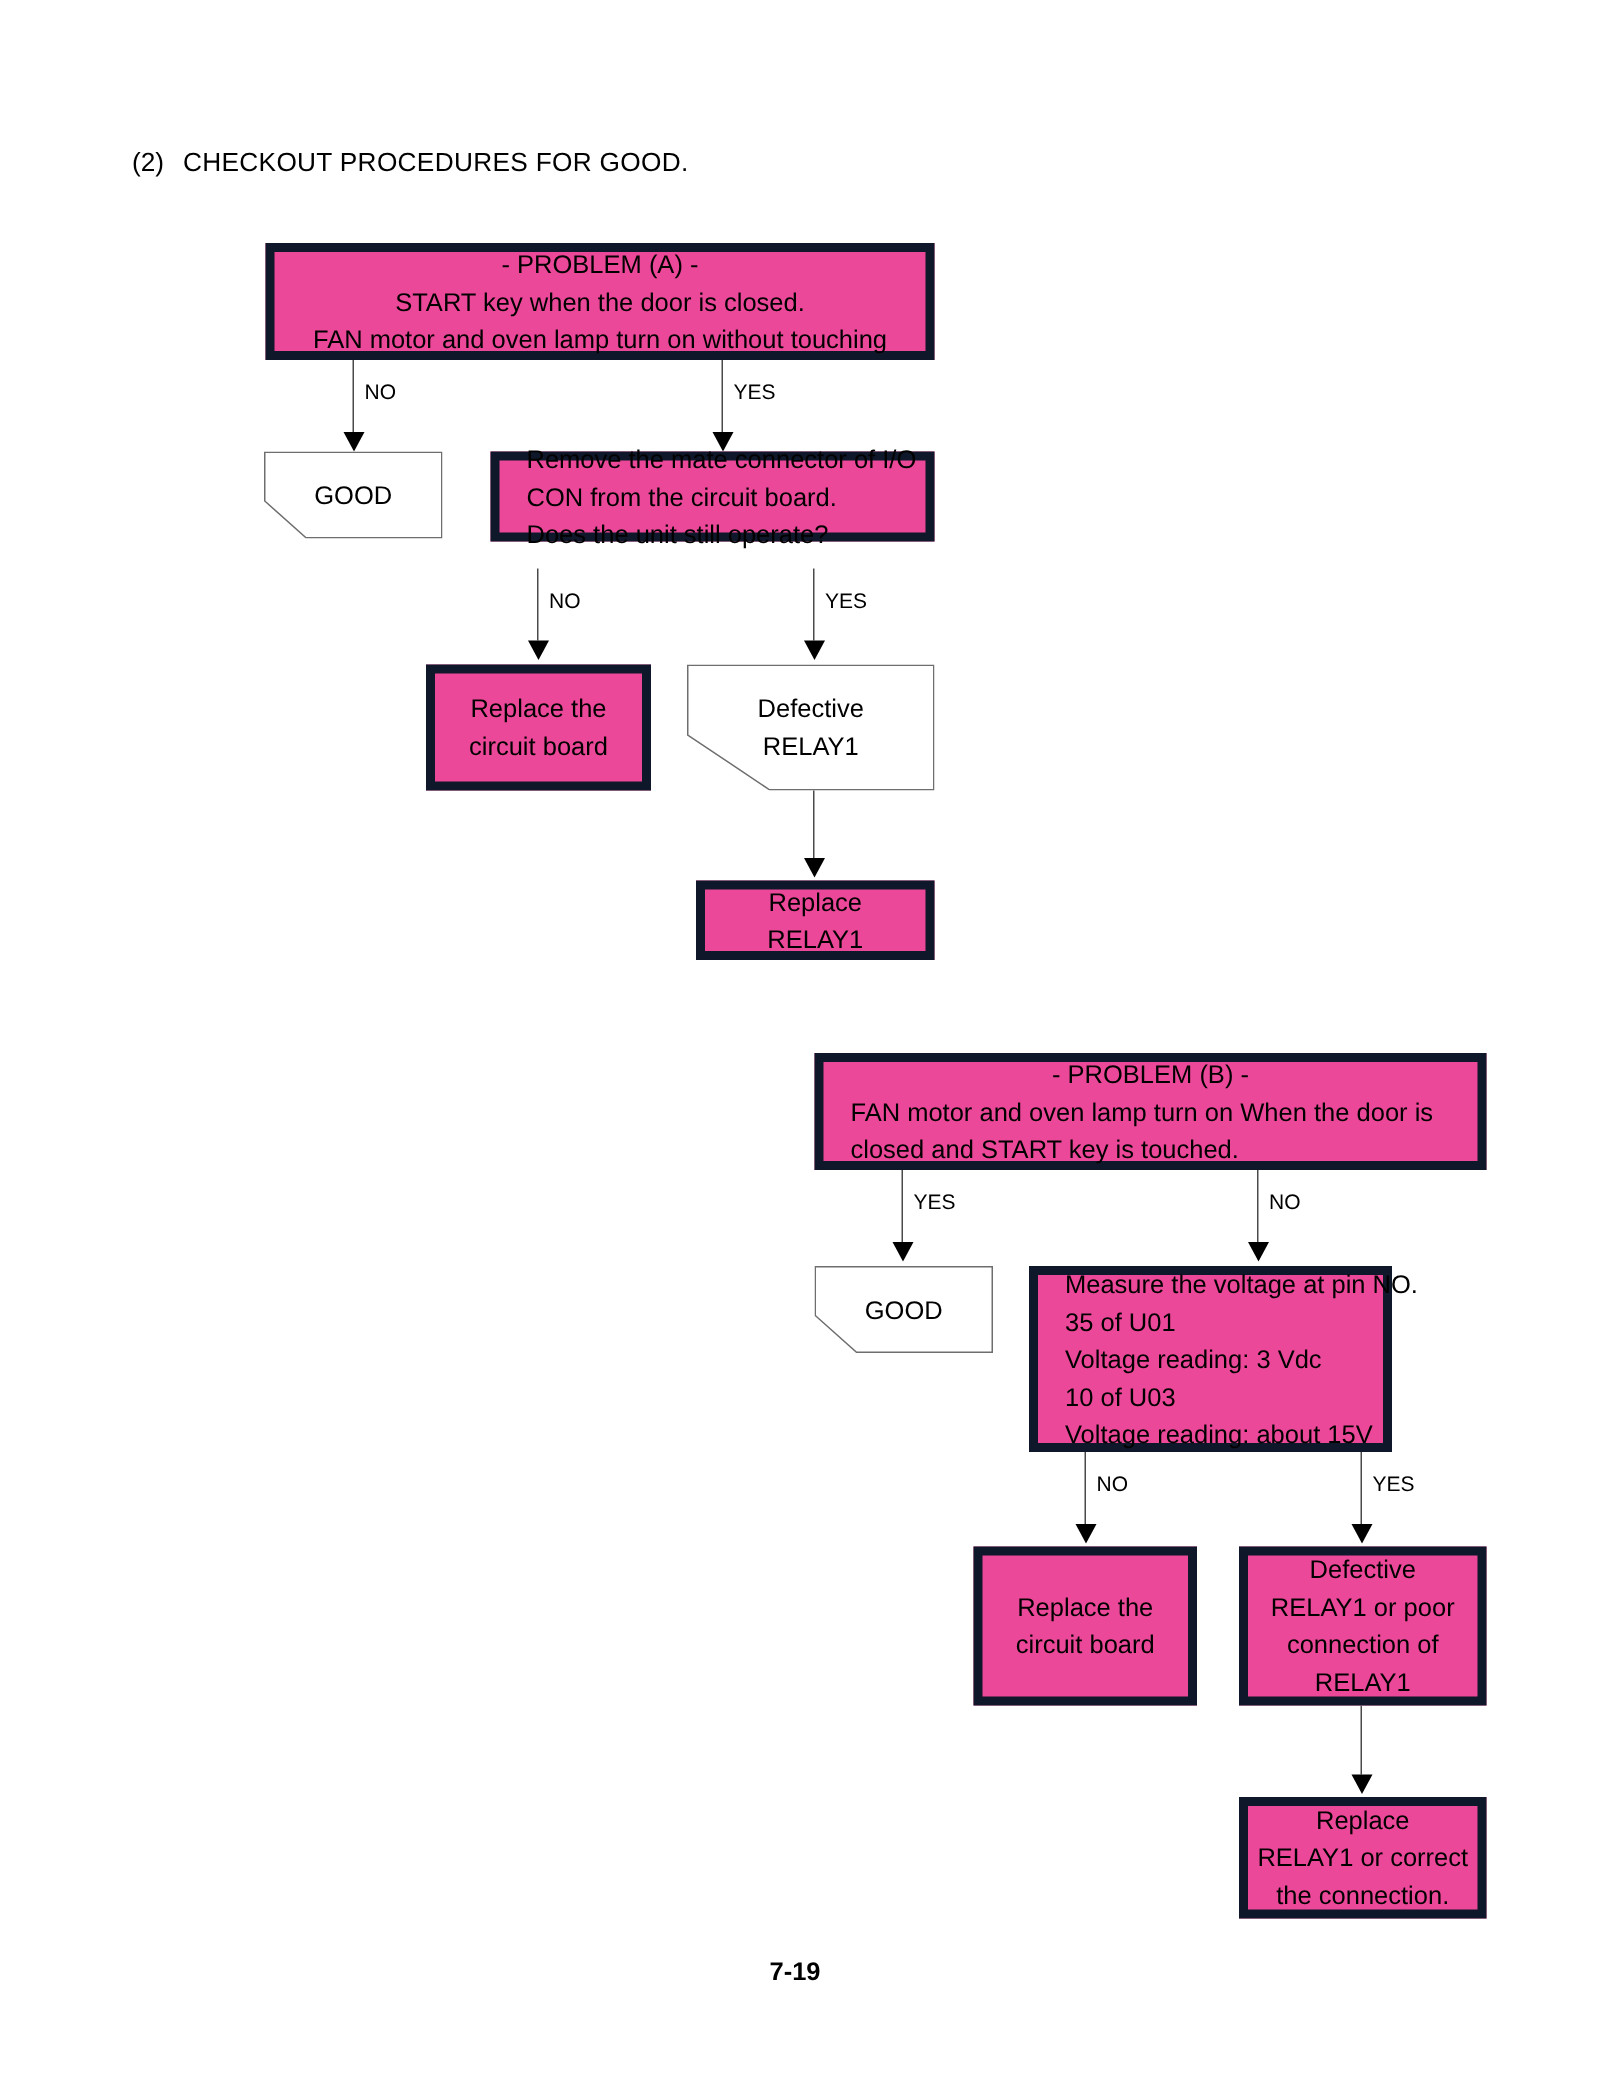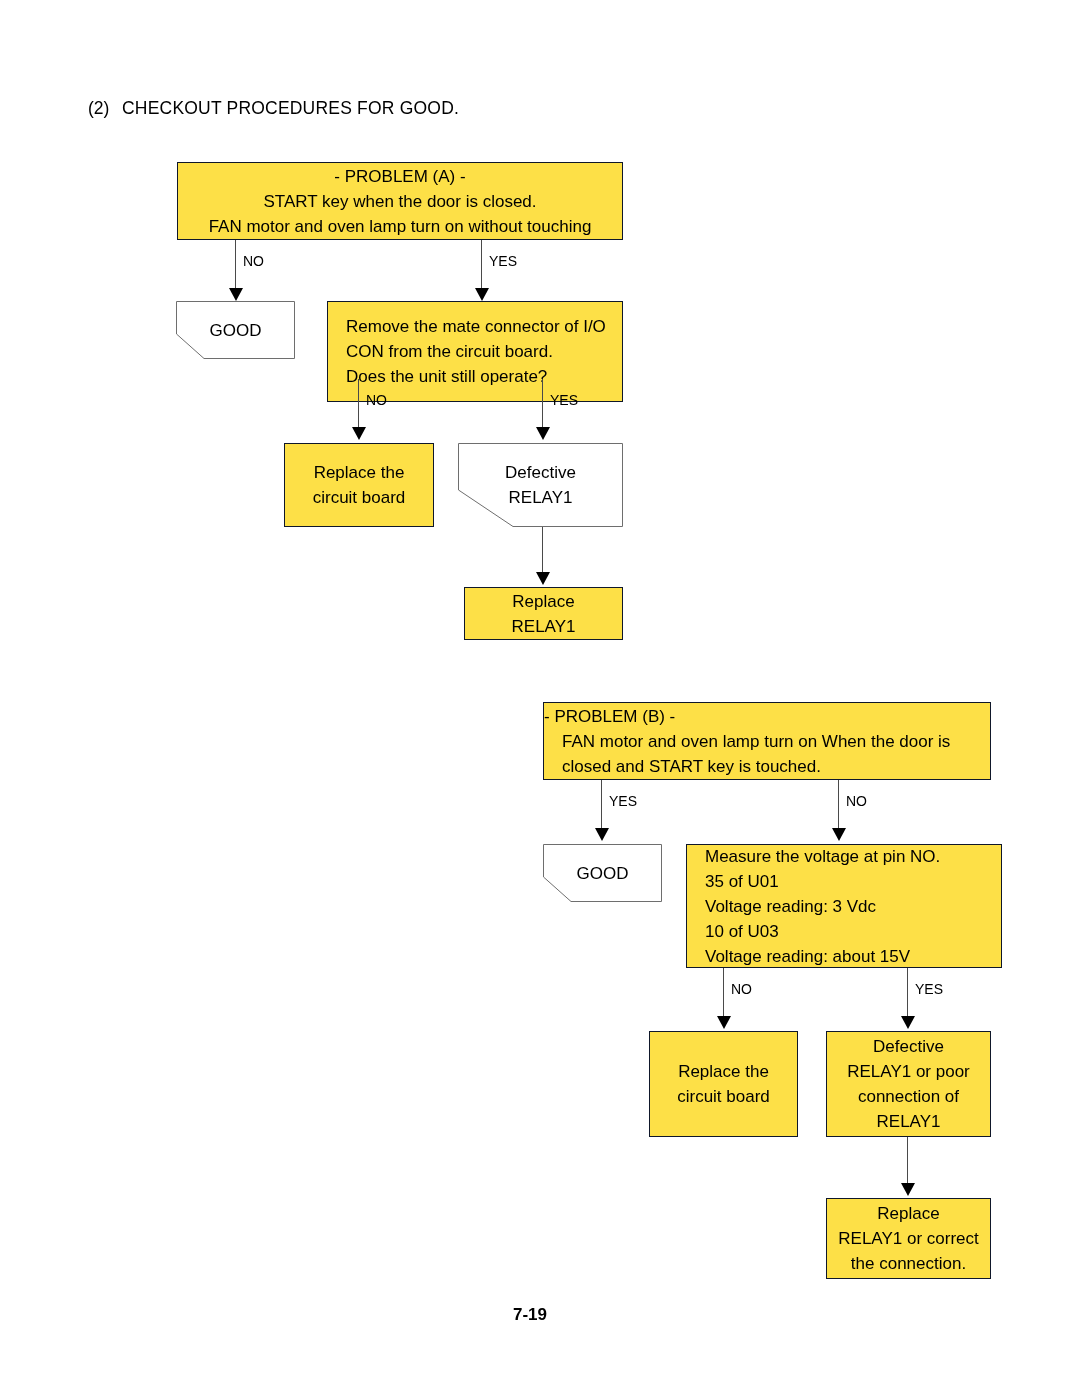--- a/index.html
+++ b/index.html
@@ -36,22 +36,22 @@
     position: absolute;
     font-size: 17px;
     font-weight: bold;
     white-space: nowrap;
   }
 
   
   .node {
     position: absolute;
     box-sizing: border-box;
-    border: 1px solid #0f172a;
-    background: #fde047;
+    border: 6px solid #0f172a;
+    background: #ec4899;
     font-size: 17px;
     line-height: 25px;
     display: flex;
     flex-direction: column;
     justify-content: center;
   }
   .node.center { align-items: center; text-align: center; }
   .node.leftal { align-items: flex-start; text-align: left; }
   .node .ln { display: block; white-space: pre; }
   .node.leftal .ln { padding-left: 18px; }
@@ -116,21 +116,21 @@
 
   <div class="node chamfer center" style="left:176px; top:301px; width:119px; height:58px;">
     <svg viewBox="0 0 119 58" preserveAspectRatio="none">
       <polygon points="0.5,0.5 118.5,0.5 118.5,57.5 28,57.5 0.5,33" fill="#ffffff" stroke="#6e6e6e" stroke-width="1"></polygon>
     </svg>
     <div class="txtwrap" style="text-align:center;">
       <span class="ln">GOOD</span>
     </div>
   </div>
 
-  <div class="node leftal" style="left:327px; top:301px; width:296px; height:101px;">
+  <div class="node leftal" style="left:327px; top:301px; width:296px; height:60px;">
     <span class="ln">Remove the mate connector of I/O</span>
     <span class="ln">CON from the circuit board.</span>
     <span class="ln">Does the unit still operate?</span>
   </div>
 
   <div class="vline" style="left:358px; top:379px; height:48px;"></div>
   <div class="arrowhead" style="left:352px; top:427px;"></div>
   <span class="branch-label" style="left:366px; top:392px;">NO</span>
 
   <div class="vline" style="left:542px; top:379px; height:48px;"></div>
@@ -154,21 +154,21 @@
 
   <div class="vline" style="left:542px; top:527px; height:45px;"></div>
   <div class="arrowhead" style="left:536px; top:572px;"></div>
 
   <div class="node center" style="left:464px; top:587px; width:159px; height:53px;">
     <span class="ln">Replace</span>
     <span class="ln">RELAY1</span>
   </div>
 
   <div class="node leftal" style="left:543px; top:702px; width:448px; height:78px;">
-    <span class="ln" style="padding-left:0; width:100%; ">- PROBLEM (B) -</span>
+    <span class="ln" style="padding-left:0; width:100%; text-align:center;">- PROBLEM (B) -</span>
     <span class="ln">FAN motor and oven lamp turn on When the door is</span>
     <span class="ln">closed and START key is touched.</span>
   </div>
 
   <div class="vline" style="left:601px; top:780px; height:48px;"></div>
   <div class="arrowhead" style="left:595px; top:828px;"></div>
   <span class="branch-label" style="left:609px; top:793px;">YES</span>
 
   <div class="vline" style="left:838px; top:780px; height:48px;"></div>
   <div class="arrowhead" style="left:832px; top:828px;"></div>
@@ -176,21 +176,21 @@
 
   <div class="node chamfer center" style="left:543px; top:844px; width:119px; height:58px;">
     <svg viewBox="0 0 119 58" preserveAspectRatio="none">
       <polygon points="0.5,0.5 118.5,0.5 118.5,57.5 28,57.5 0.5,33" fill="#ffffff" stroke="#6e6e6e" stroke-width="1"></polygon>
     </svg>
     <div class="txtwrap" style="text-align:center;">
       <span class="ln">GOOD</span>
     </div>
   </div>
 
-  <div class="node leftal" style="left:686px; top:844px; width:316px; height:124px;">
+  <div class="node leftal" style="left:686px; top:844px; width:242px; height:124px;">
     <span class="ln">Measure the voltage at pin NO.</span>
     <span class="ln">35 of U01</span>
     <span class="ln">Voltage reading: 3 Vdc</span>
     <span class="ln">10 of U03</span>
     <span class="ln">Voltage reading: about 15V</span>
   </div>
 
   <div class="vline" style="left:723px; top:968px; height:48px;"></div>
   <div class="arrowhead" style="left:717px; top:1016px;"></div>
   <span class="branch-label" style="left:731px; top:981px;">NO</span>

